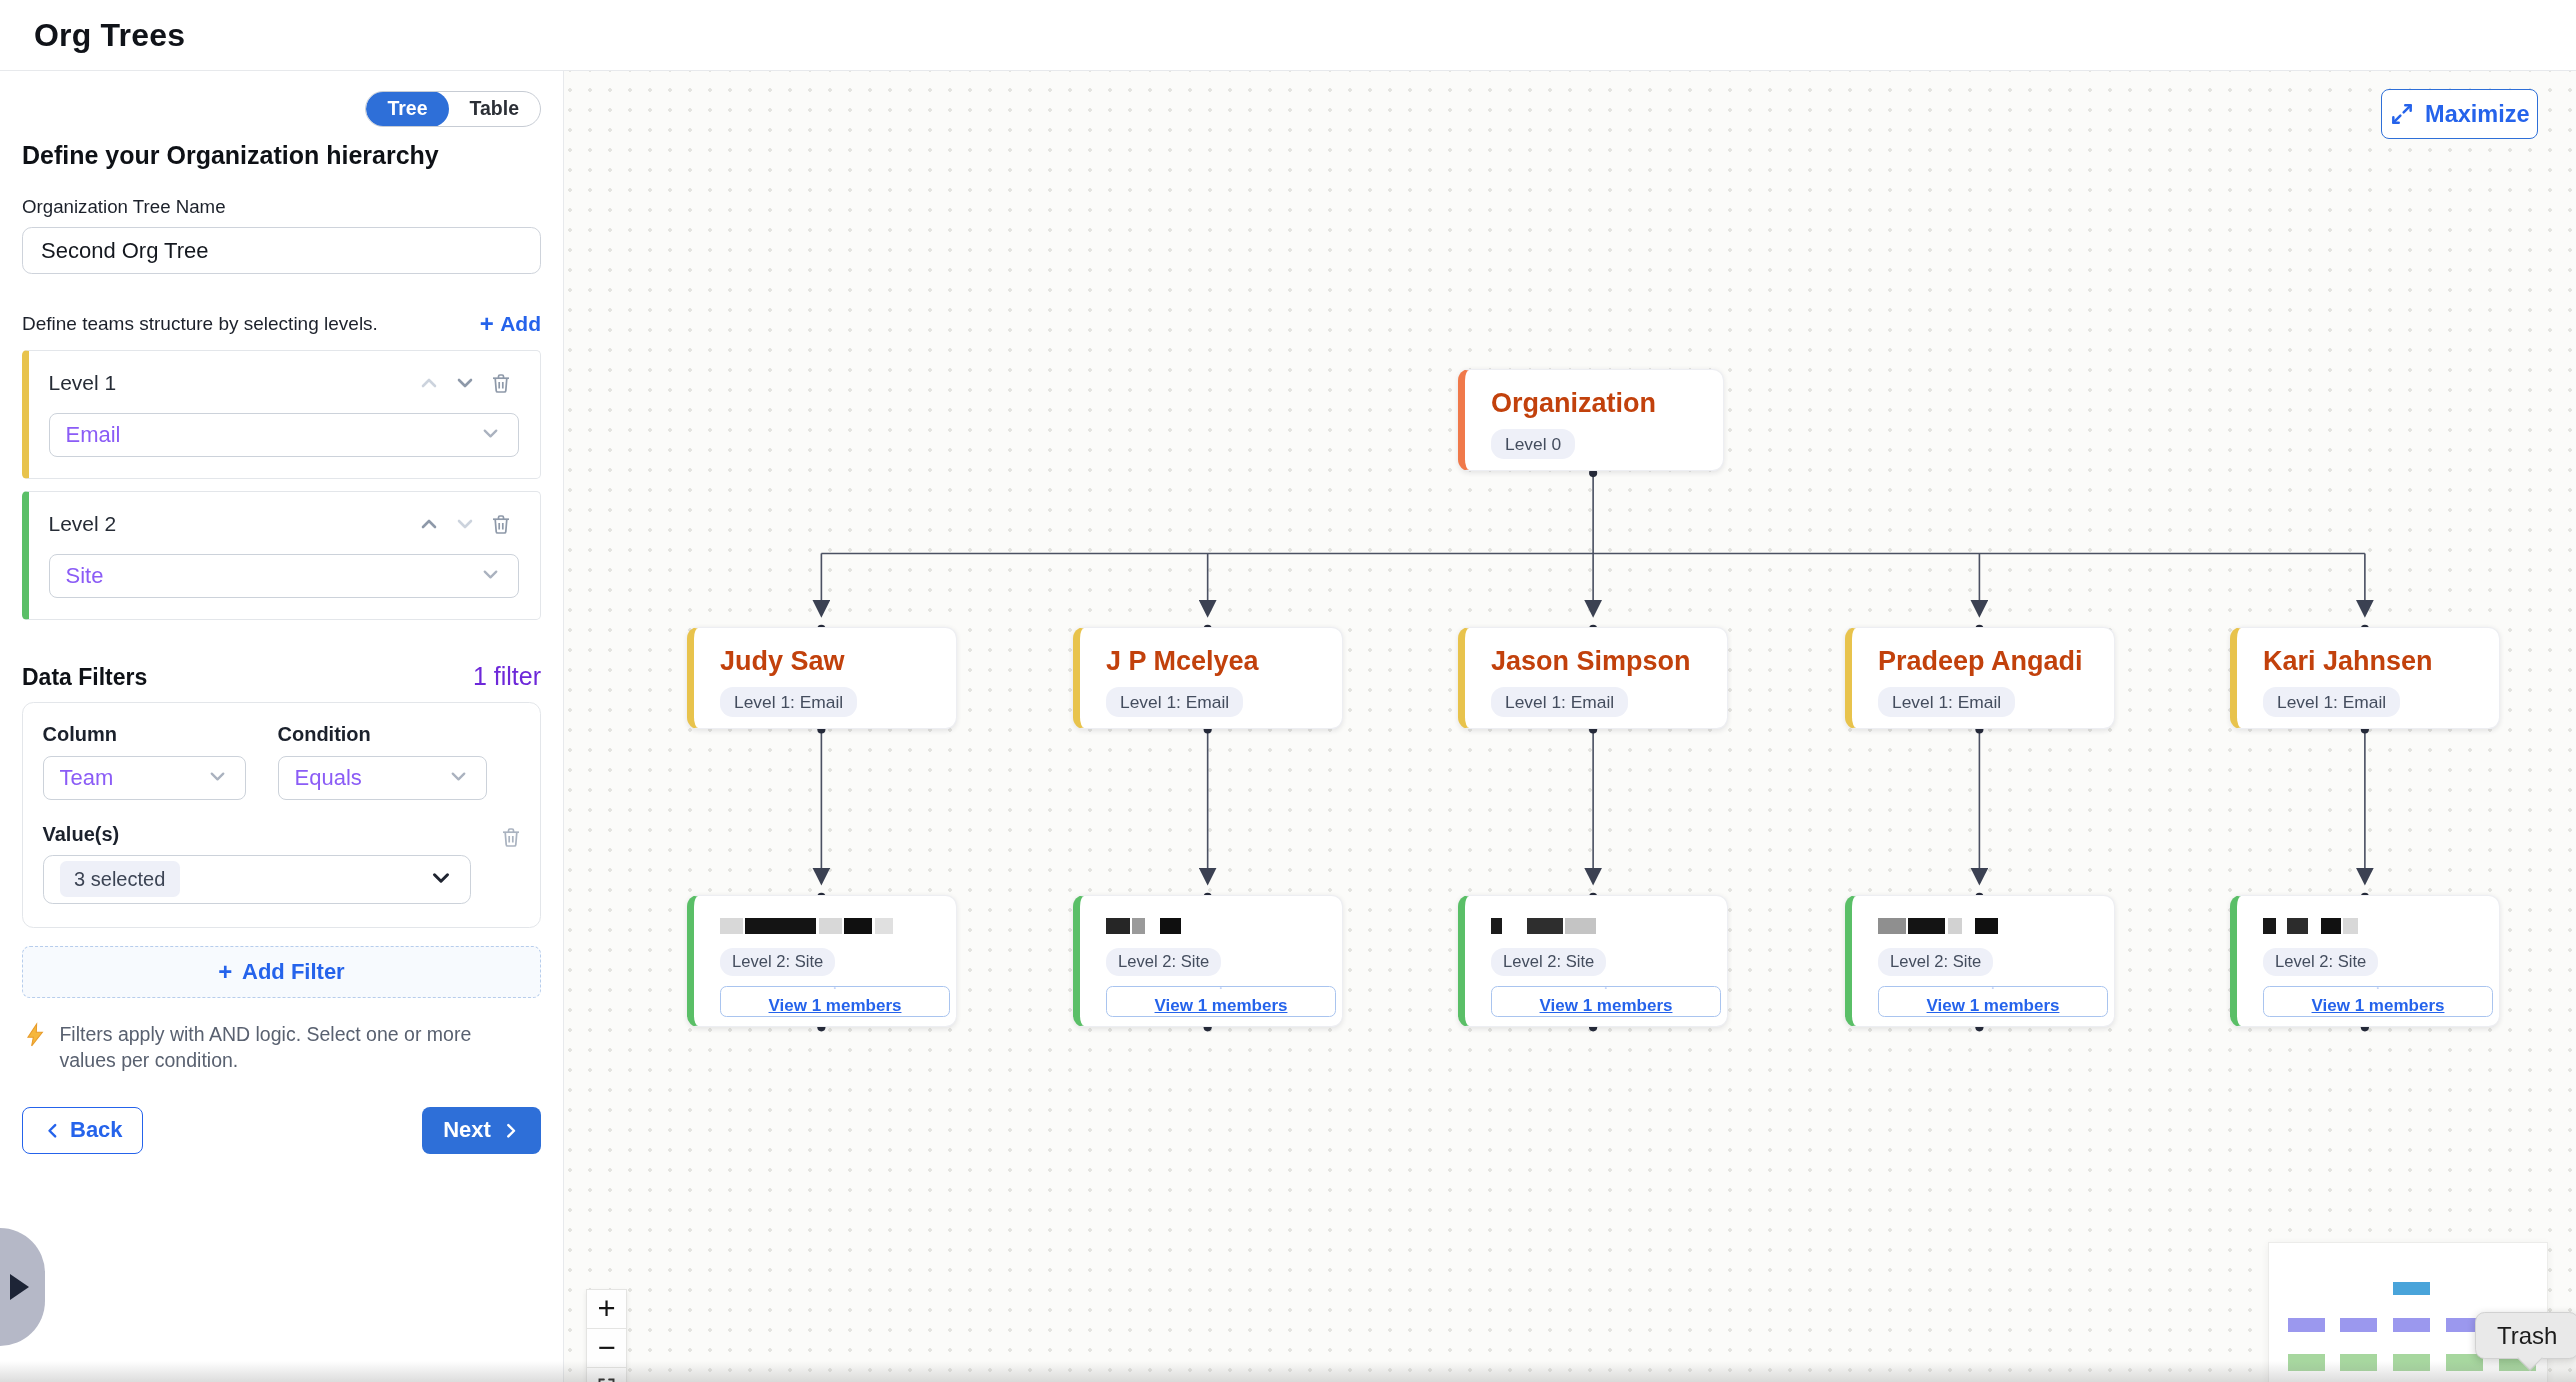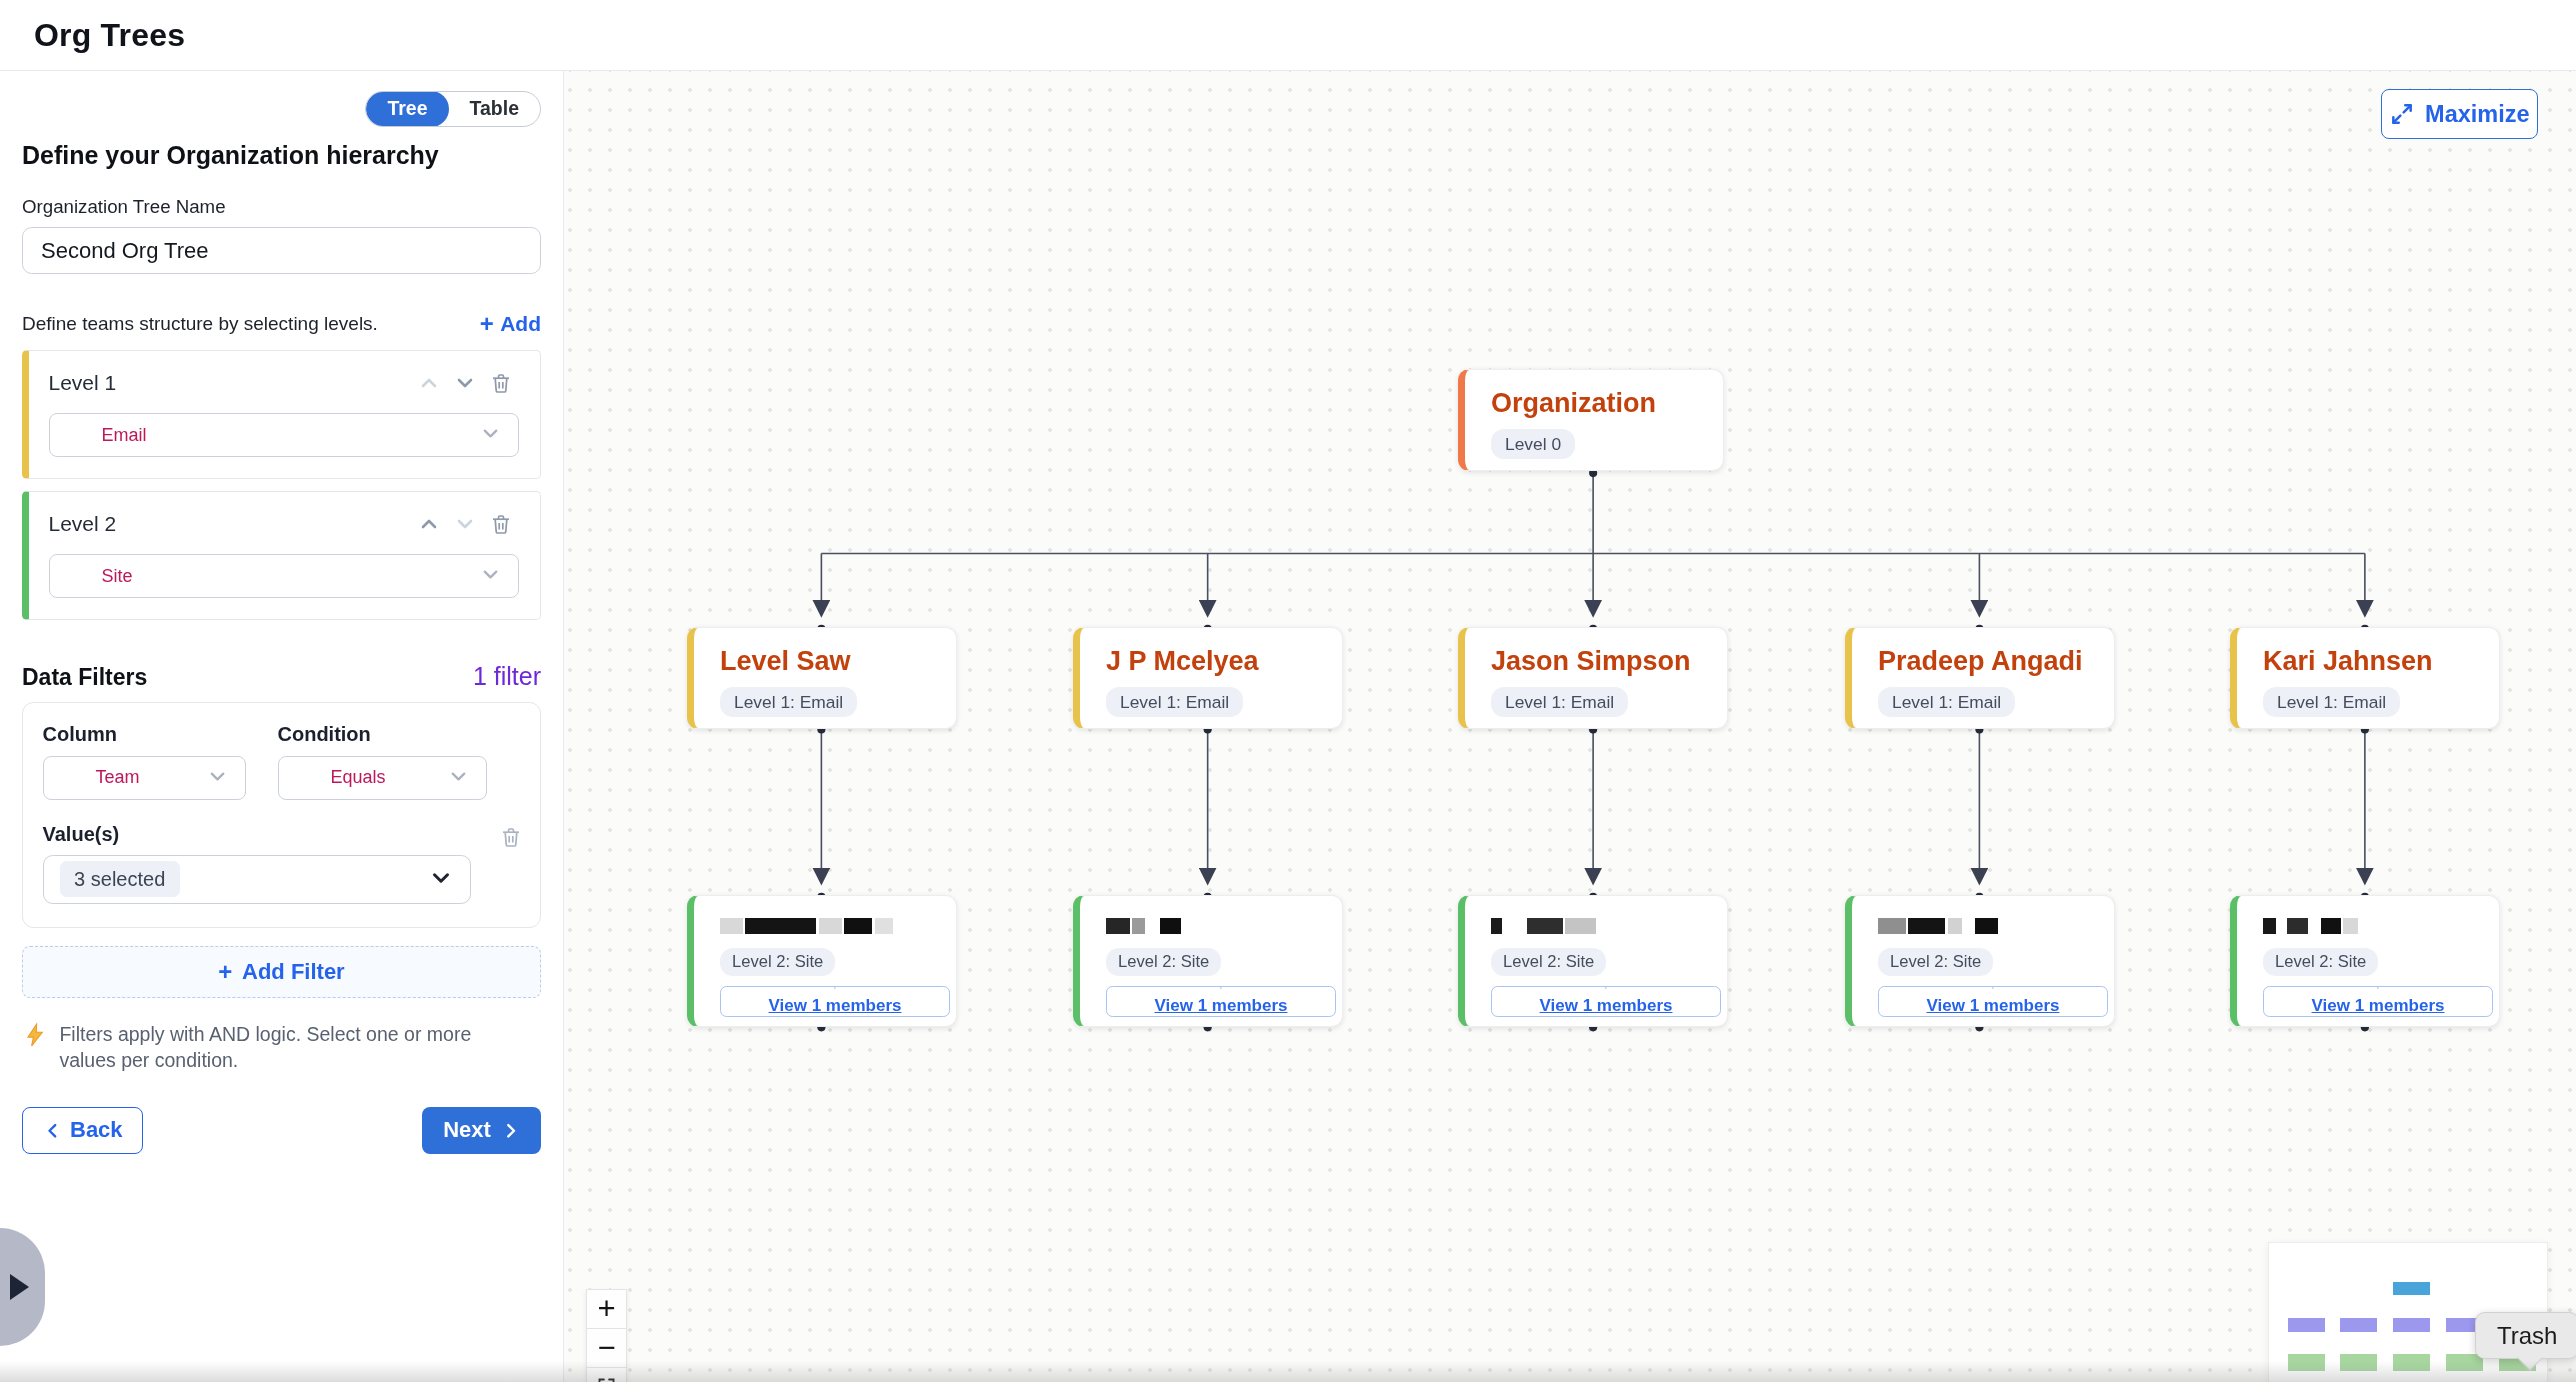--- a/index.html
+++ b/index.html
@@ -35,21 +35,21 @@
   .blue-link .plus { font-size:24px; font-weight:700; }
 
   .level-card { margin-top:12px; border:0.8px solid #e3e6ea; border-left:7.3px solid #e8c34c; border-radius:4.9px; background:#fff; padding:18px 21px 21px 19.5px; }
   .level-card.green { border-left-color:#5abf67; }
   .level-card-head { display:flex; align-items:center; }
   .level-title { font-size:21px; color:#262c36; flex:1; }
   .icon-btn { width:36px; height:28px; display:flex; align-items:center; justify-content:center; background:none; border:none; cursor:pointer; color:#8e99a9; }
   .icon-btn.dim { color:#ccd3dd; }
   .icon-btn svg { width:24px; height:24px; }
   .select-box { margin-top:16px; height:44px; border:0.8px solid #ccd2da; border-radius:8px; display:flex; align-items:center; padding:0 16px; background:#fff; cursor:pointer; }
-  .select-box .sel-text { flex:1; font-size:18px; color:#be185d;margin-left:36px; }
+  .select-box .sel-text { flex:1; font-size:22px; color:#8b5cf6; }
   .select-box .chev { color:#aab2bf; } .select-box .chev svg { width:23px; height:23px; }
 
   .filters-head { margin-top:42px; display:flex; align-items:baseline; justify-content:space-between; }
   .filters-title { font-size:23px; font-weight:700; color:#0e1116; }
   .filters-count { font-size:25px; color:#6d28d9; }
   .filter-card { margin-top:11.4px; border:0.8px solid #e3e6ea; border-radius:11.4px; background:#fff; padding:19.5px 18px 23px 19.5px; position:relative; }
   .fc-grid { display:flex; gap:32px; }
   .fc-col { }
   .fc-label { font-size:20px; font-weight:700; color:#1b212c; }
   .fc-col .select-box { margin-top:9.7px; }
@@ -339,21 +339,21 @@
       </svg>
     <span>Maximize</span>
   </button>
 
   <div class="node root" style="left:1458px; top:369px; width:266px; height:102px;">
     <div class="node-title">Organization</div>
     <span class="node-badge">Level 0</span>
   </div>
 
   <div class="node" style="left:687px; top:627px; width:270px; height:102px;">
-    <div class="node-title">Level Saw</div>
+    <div class="node-title">Judy Saw</div>
     <span class="node-badge">Level 1: Email</span>
   </div>
   <div class="node" style="left:1073px; top:627px; width:270px; height:102px;">
     <div class="node-title">J P Mcelyea</div>
     <span class="node-badge">Level 1: Email</span>
   </div>
   <div class="node" style="left:1458px; top:627px; width:270px; height:102px;">
     <div class="node-title">Jason Simpson</div>
     <span class="node-badge">Level 1: Email</span>
   </div>

